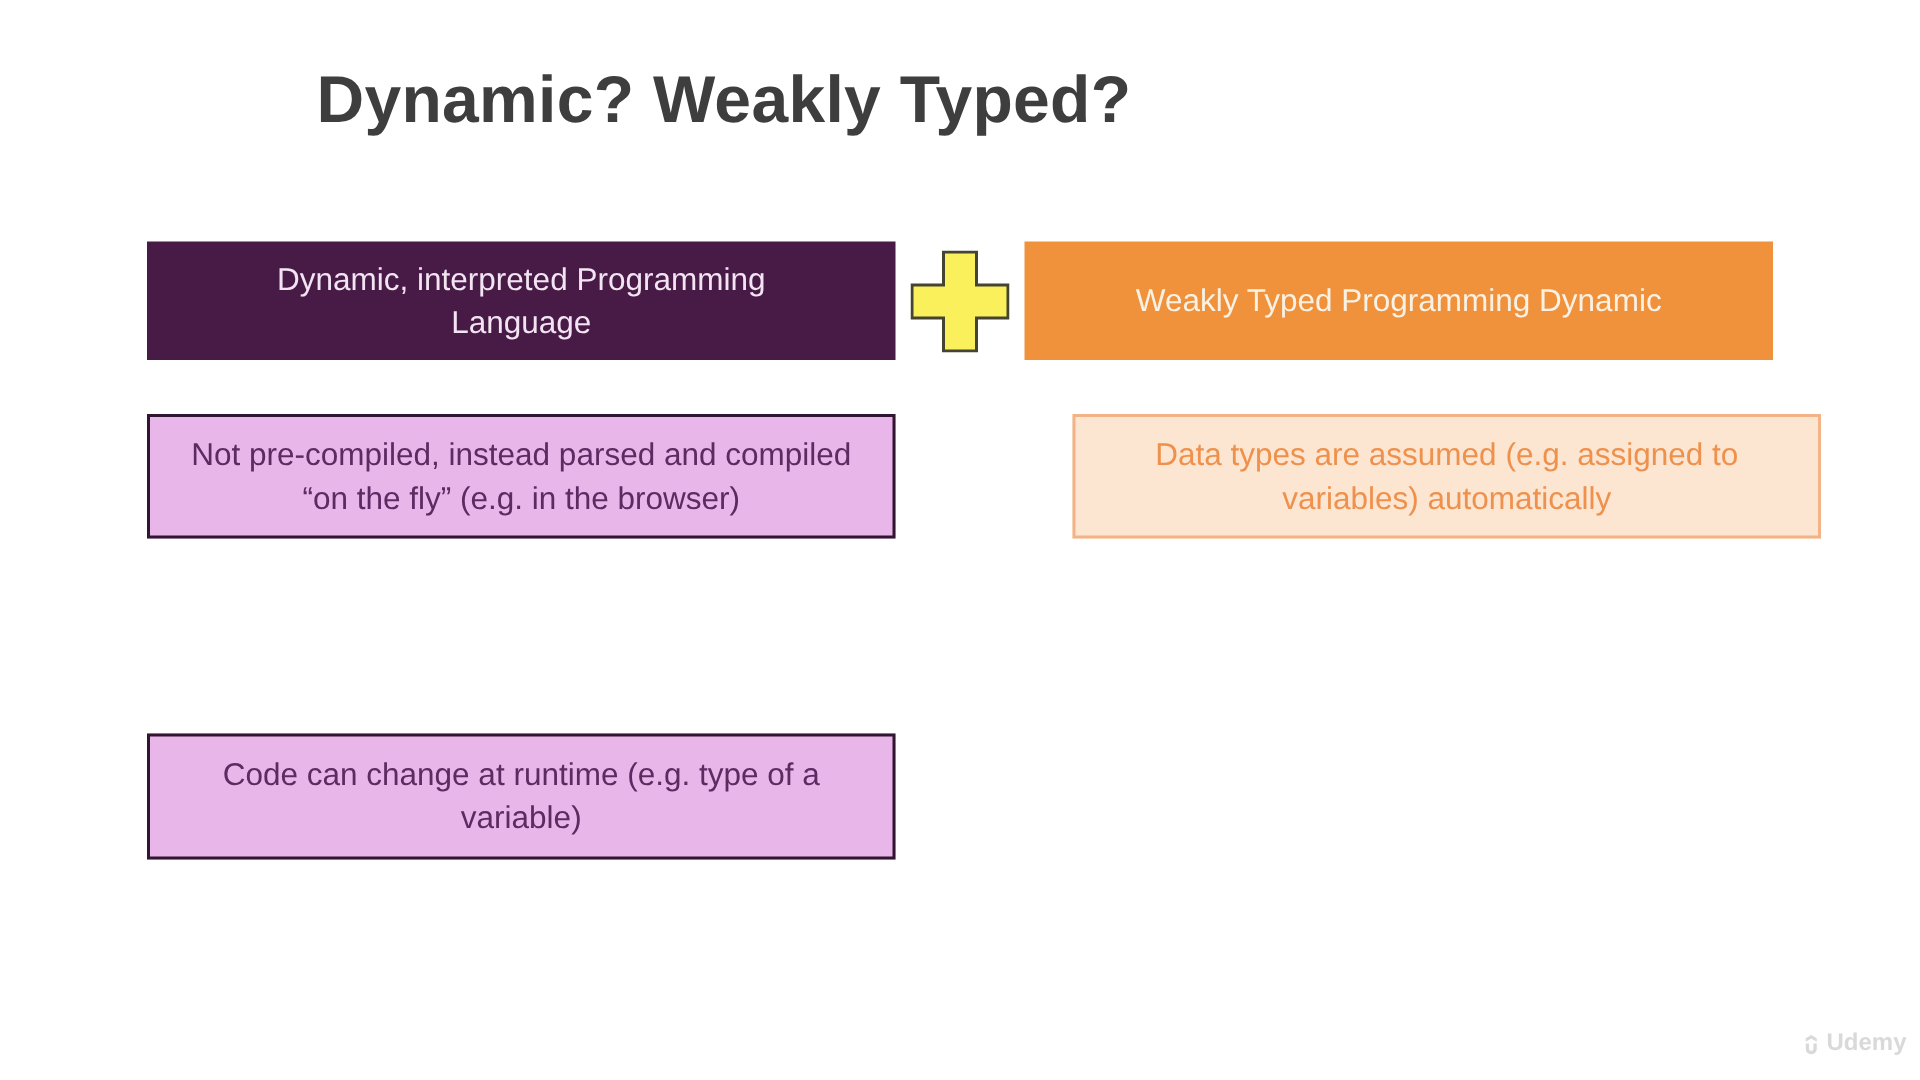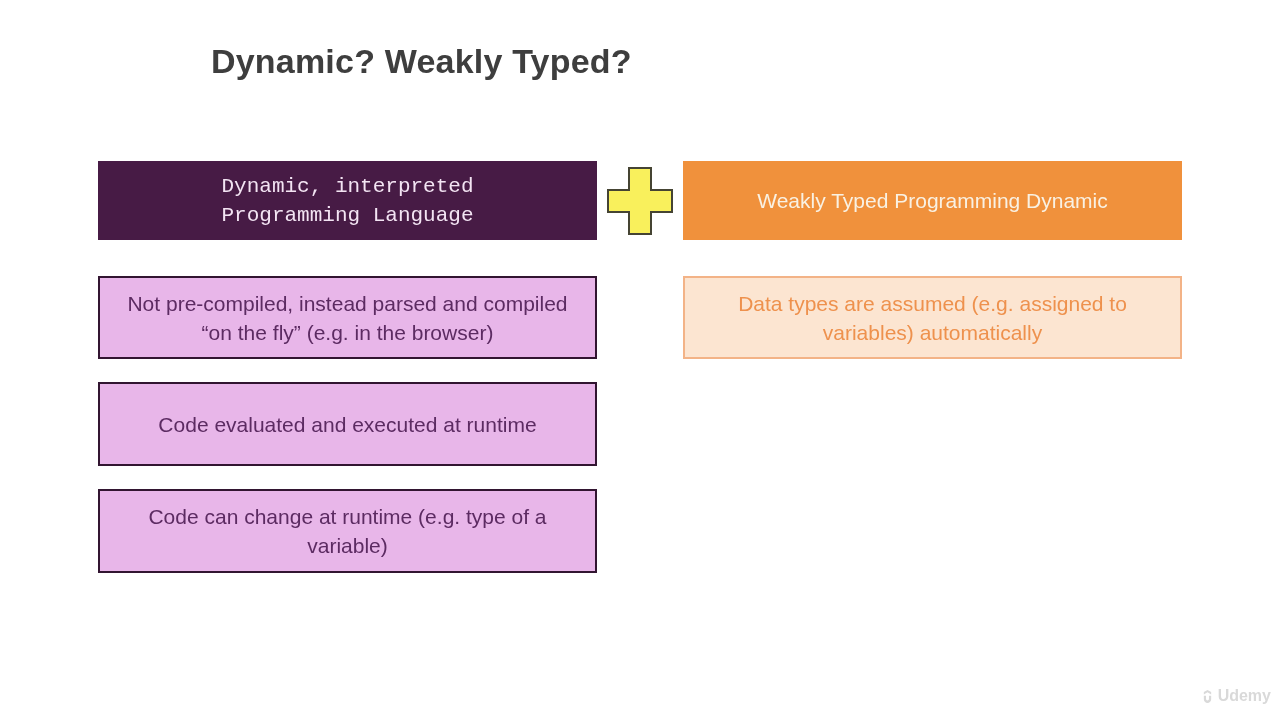--- a/index.html
+++ b/index.html
@@ -9,21 +9,21 @@
     height: 720px;
     background: #ffffff;
     overflow: hidden;
     font-family: "Liberation Sans", sans-serif;
   }
   .title {
     position: absolute;
     left: 211px;
     top: 42px;
     margin: 0;
-    font-size: 34px;
+    font-size: 44px;
     font-weight: 700;
     letter-spacing: 0.2px;
     color: var(--title-text, #3e3e3e);
   }
   .box {
     position: absolute;
     width: 499px;
     box-sizing: border-box;
     display: flex;
     align-items: center;
@@ -34,21 +34,20 @@
   }
   .hdr {
     top: 161px;
     height: 79px;
     padding: 0 55px;
   }
   .purple-hdr {
     left: 98px;
     background: var(--dark-purple, #471b45);
     color: var(--purple-header-text, #f3e4f3);
-    font-family: Liberation Mono, monospace;
   }
   .orange-hdr {
     left: 683px;
     background: var(--orange, #f0913c);
     color: var(--orange-header-text, #f9f1e3);
   }
   .item {
     padding: 0 24px;
     border-style: solid;
     border-width: 2px;
@@ -61,21 +60,21 @@
   }
   .orange-item {
     left: 683px;
     background: var(--light-orange-bg, #fce5d1);
     border-color: var(--orange-item-border, #f3b387);
     color: var(--orange-item-text, #ee914d);
   }
   .p-item-1 { top: 276px; height: 83px; }
   .p-item-2 { top: 382px; height: 84px; }
   .p-item-3 { top: 489px; height: 84px; text-align: center; }
-  .o-item-1 { top: 276px; height: 83px; }
+  .o-item-1 { top: 276px; height: 83px; margin-left: 32px; }
   .plus {
     position: absolute;
     left: 607px;
     top: 167px;
     width: 66px;
     height: 68px;
   }
   .plus svg { display: block; }
   .watermark {
     position: absolute;
@@ -102,21 +101,20 @@
   <div class="plus">
     <svg width="66" height="68" viewBox="0 0 66 68" xmlns="http://www.w3.org/2000/svg">
       <path d="M22 1 H44 V23 H65 V45 H44 V67 H22 V45 H1 V23 H22 Z" fill="var(--plus-fill, #f9f05c)" stroke="var(--plus-stroke, #454433)" stroke-width="2"></path>
     </svg>
   </div>
 
   <div class="box hdr orange-hdr">Weakly Typed Programming Dynamic</div>
 
   <div class="box item purple-item p-item-1">Not pre-compiled, instead parsed and compiled “on the fly” (e.g. in the browser)</div>
 
-  <div class="box item purple-item p-item-2">Code evaluated and executed at runtime</div>
 
   <div class="box item purple-item p-item-3">Code can change at runtime (e.g. type of a variable)</div>
 
   <div class="box item orange-item o-item-1">Data types are assumed (e.g. assigned to variables) automatically</div>
 
   <div class="watermark">
     <span class="wm-icon">
       <svg width="13" height="13" viewBox="0 0 32 32" fill="currentColor" xmlns="http://www.w3.org/2000/svg">
         <path d="M16 0 L25 5.2 V11 L16 5.8 L7 11 V5.2 Z"></path>
         <path d="M7 14 h5.4 v8.4 a3.6 3.6 0 0 0 7.2 0 V14 H25 v8.7 c0 5.2-3.9 9-9 9 s-9-3.8-9-9 Z"></path>

